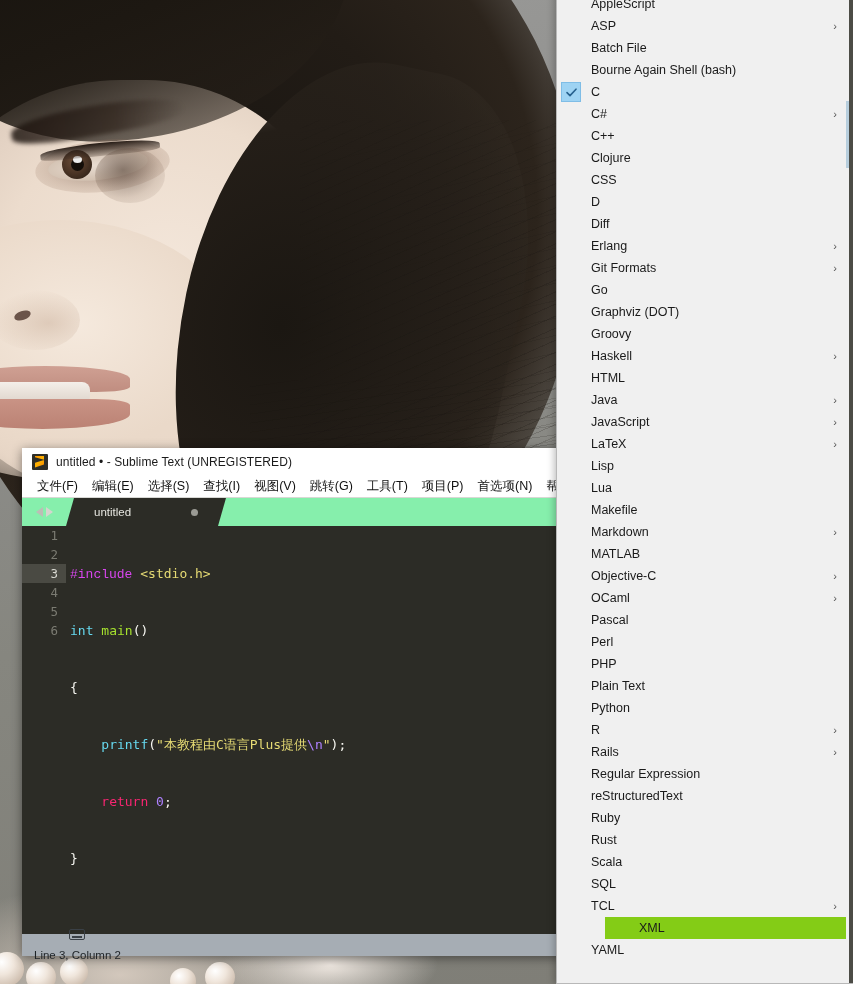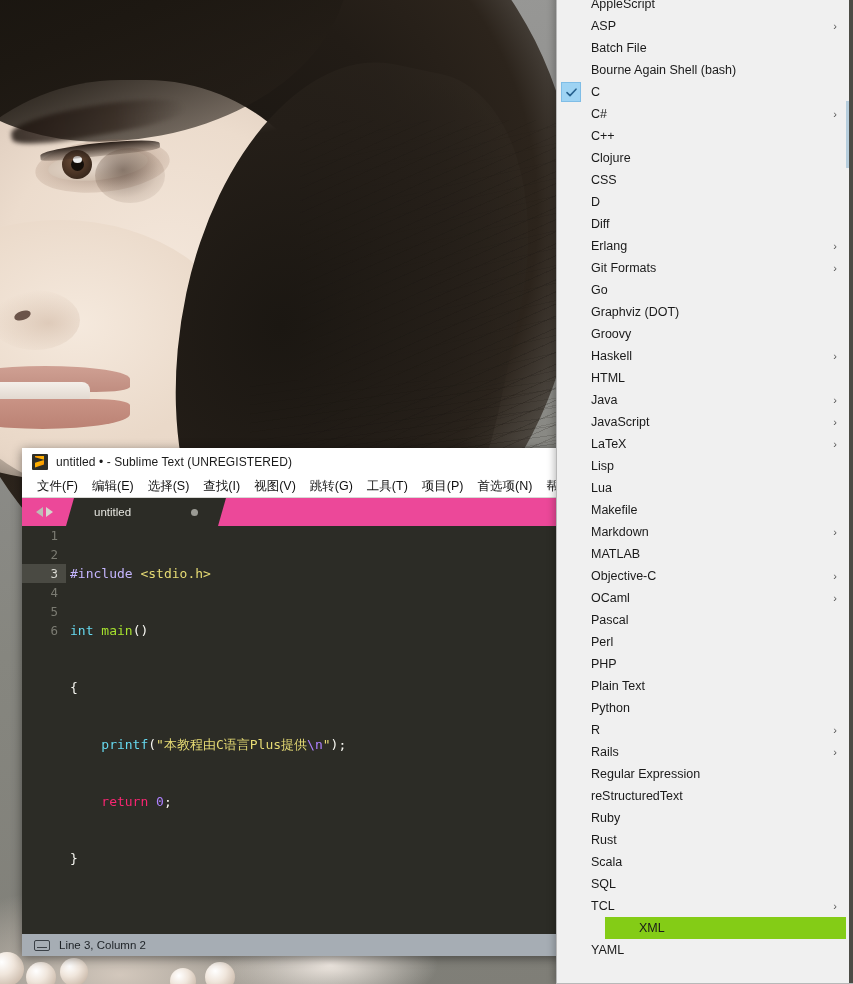--- a/index.html
+++ b/index.html
@@ -221,21 +221,21 @@
   }
   .mbitem {
     font-size: 12.5px; color: #111;
     padding: 0 7px;
     white-space: nowrap;
     cursor: default;
   }
 
   #tabstrip {
     height: 28px;
-    background: #ec4899;
+    background: #86efac;
     display: flex; align-items: flex-end;
     position: relative;
   }
   #tabarrows {
     width: 44px; height: 28px;
     display: flex; align-items: center; justify-content: center;
     gap: 3px;
   }
   .tarrow {
     width: 0; height: 0;
@@ -289,39 +289,39 @@
   .ln.cur { color: #d7d7d0; }
   #codearea {
     position: absolute; left: 48px; top: 0;
     right: 0; height: 100%;
     font-family: "DejaVu Sans Mono", monospace;
     font-size: 13px;
     line-height: 19px;
     white-space: pre;
   }
   .cl { height: 19px; }
-  .k-pre   { color: #c4b5fd; }
+  .k-pre   { color: #d946ef; font-family: Liberation Mono, monospace; }
   .k-str   { color: #e6db74; }
   .k-type  { color: #66d9ef; }
   .k-fn    { color: #a6e22e; text-align: right; }
   .k-punct { color: #f8f8f2; }
   .k-call  { color: #66d9ef; }
   .k-kw    { color: #f92672; }
   .k-num   { color: #ae81ff; }
   .k-esc   { color: #ae81ff; }
 
   #statusbar {
     height: 22px;
     background: #a6adb4;
     display: flex; align-items: center;
     padding: 0 12px;
     font-size: 11.5px; color: #1d2226;
     justify-content: space-between;
   }
-  #stleft { display: flex; align-items: center; gap: 9px; }
+  #stleft { display: flex; align-items: center; gap: 9px; flex-direction: column; }
   #kbicon {
     width: 16px; height: 11px;
     border: 1.4px solid #3a4046;
     border-radius: 2px;
     position: relative;
   }
   #kbicon::after {
     content: ""; position: absolute; left: 2px; bottom: 1.5px;
     width: 10px; height: 1.5px; background: #3a4046;
   }

